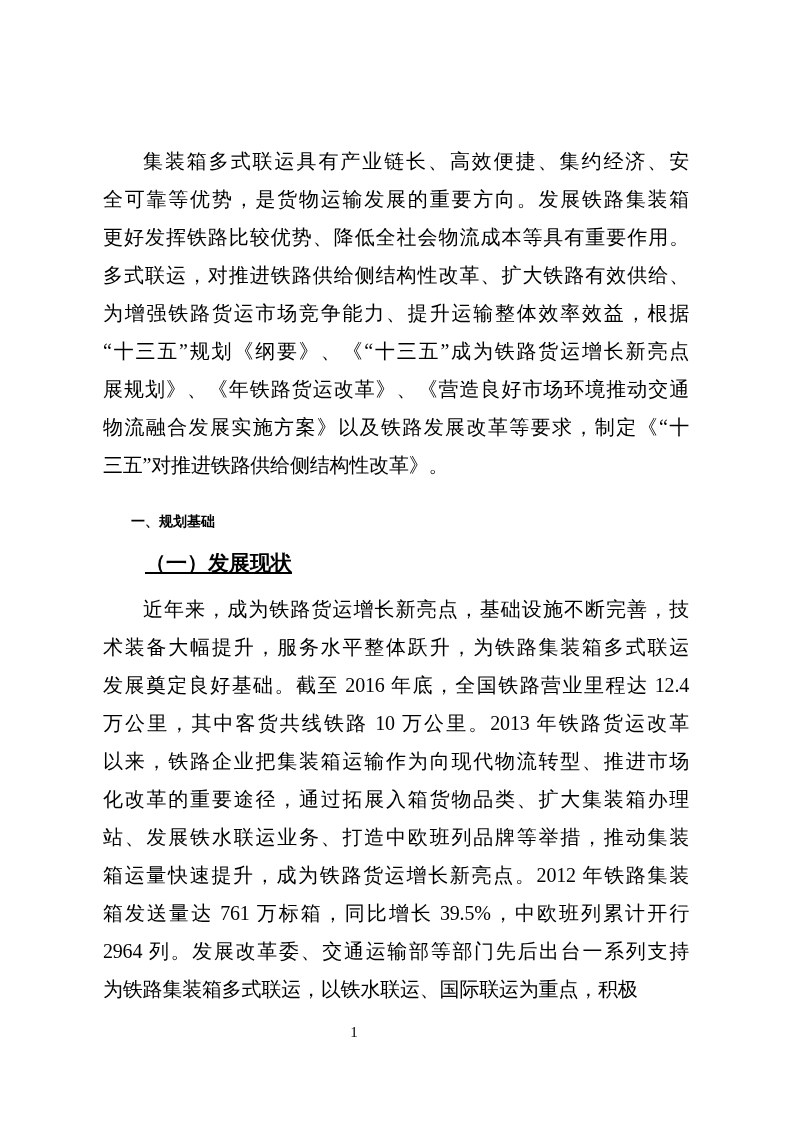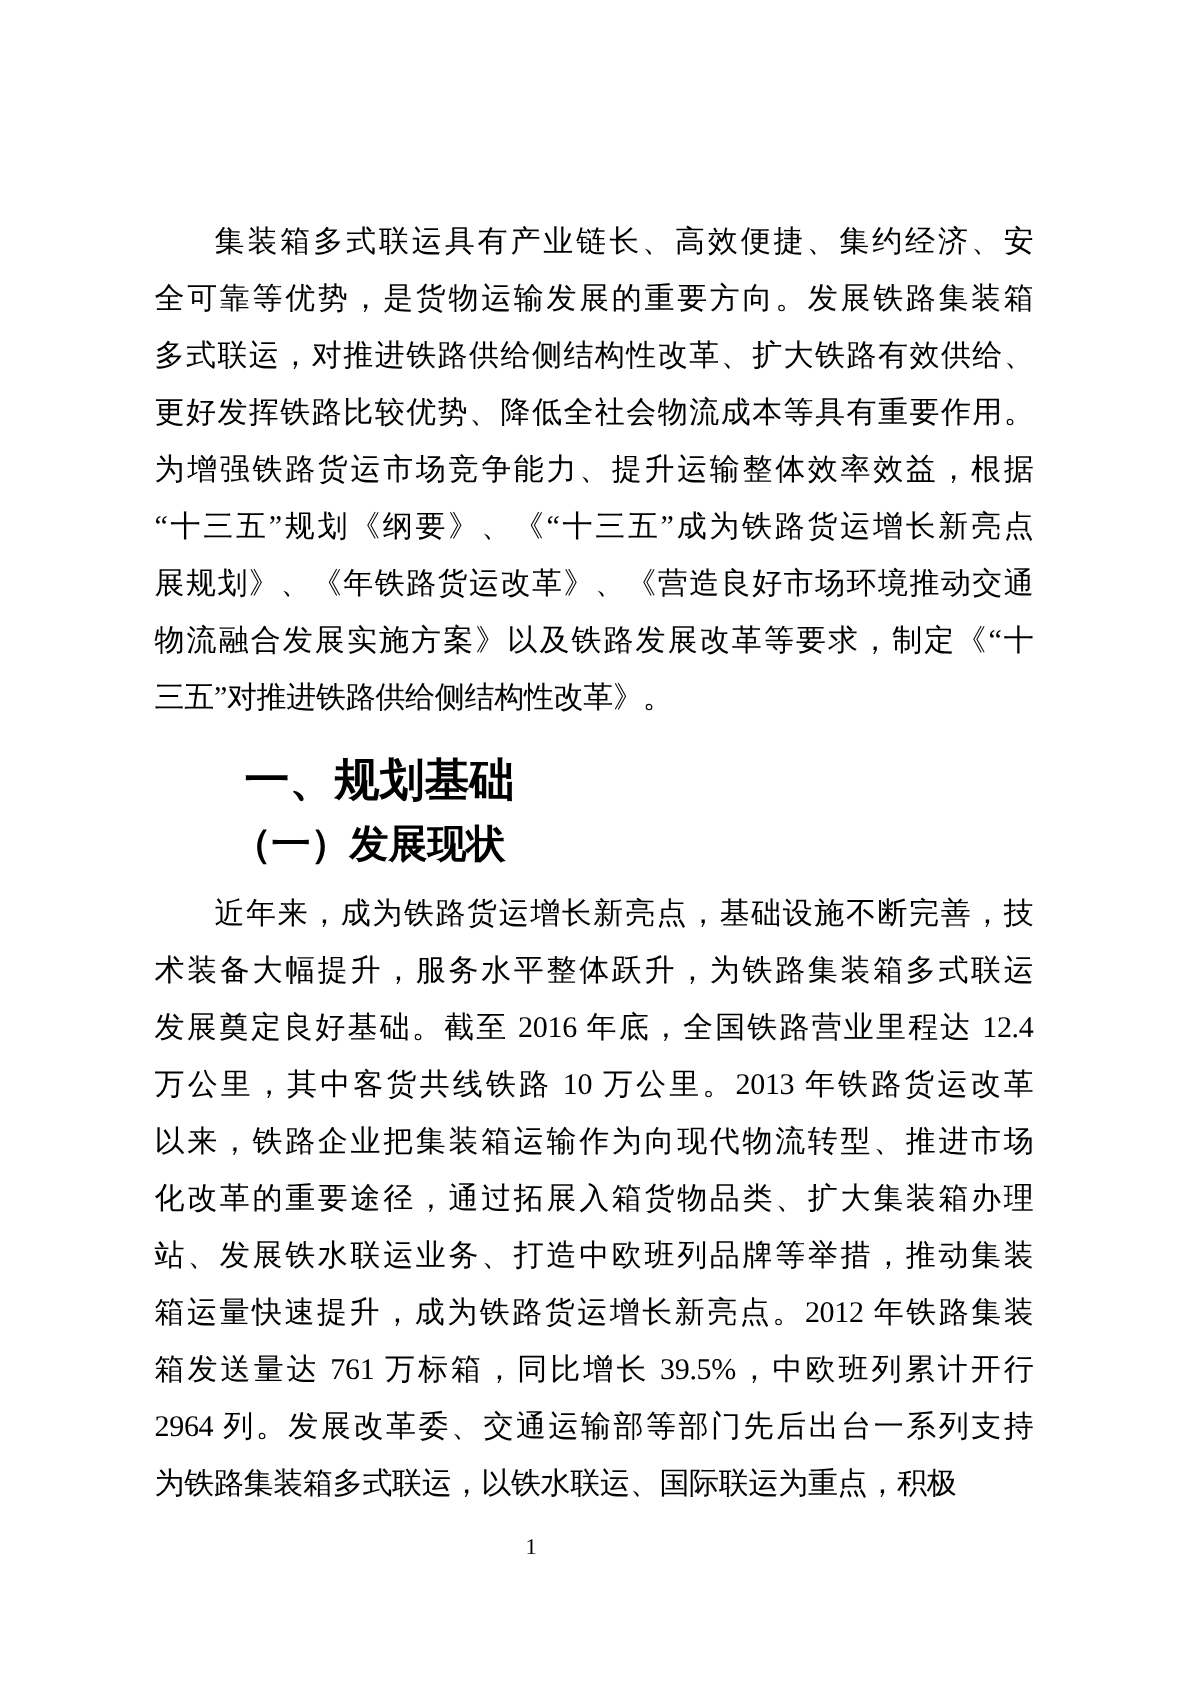--- a/index.html
+++ b/index.html
@@ -28,33 +28,34 @@
     line-height: 38px;
     letter-spacing: -0.2px;
     text-align: justify;
     text-align-last: justify;
     white-space: normal;
   }
   .line.last { text-align-last: left; }
   .line.first { text-indent: 2em; }
   .heading-1 {
     margin: 18px 0 0 0;
-    font-size: 30px;
+    font-size: 14px;
     line-height: 38px;
     font-weight: bold;
     text-indent: 2em;
     font-family: "Liberation Sans", "DejaVu Sans", sans-serif;
   }
   .heading-2 {
     margin: 4px 0 0 0;
-    font-size: 26px;
+    font-size: 21px;
     line-height: 38px;
     font-weight: bold;
     text-indent: 2em;
     font-family: "Liberation Serif", "DejaVu Serif", serif;
+    text-decoration: underline;
   }
   .para-2 { margin-top: 8px; }
   .page-number {
     position: absolute;
     left: 0;
     top: 1024px;
     width: 100%;
     text-align: center;
     font-size: 15px;
     line-height: 16px;
@@ -62,22 +63,22 @@
   }
 </style>
 </head>
 <body>
 
 <div class="page">
   <div class="text-block">
     <div class="para">
         <div class="line first">集装箱多式联运具有产业链长、高效便捷、集约经济、安</div>
         <div class="line">全可靠等优势，是货物运输发展的重要方向。发展铁路集装箱</div>
+        <div class="line">更好发挥铁路比较优势、降低全社会物流成本等具有重要作用。</div>
         <div class="line">多式联运，对推进铁路供给侧结构性改革、扩大铁路有效供给、</div>
-        <div class="line">更好发挥铁路比较优势、降低全社会物流成本等具有重要作用。</div>
         <div class="line">为增强铁路货运市场竞争能力、提升运输整体效率效益，根据</div>
         <div class="line">“十三五”规划《纲要》、《“十三五”成为铁路货运增长新亮点</div>
         <div class="line">展规划》、《年铁路货运改革》、《营造良好市场环境推动交通</div>
         <div class="line">物流融合发展实施方案》以及铁路发展改革等要求，制定《“十</div>
         <div class="line last">三五”对推进铁路供给侧结构性改革》。</div>
       </div>
     <div class="heading-1">一、规划基础</div>
     <div class="heading-2">（一）发展现状</div>
     <div class="para para-2">
         <div class="line first">近年来，成为铁路货运增长新亮点，基础设施不断完善，技</div>

